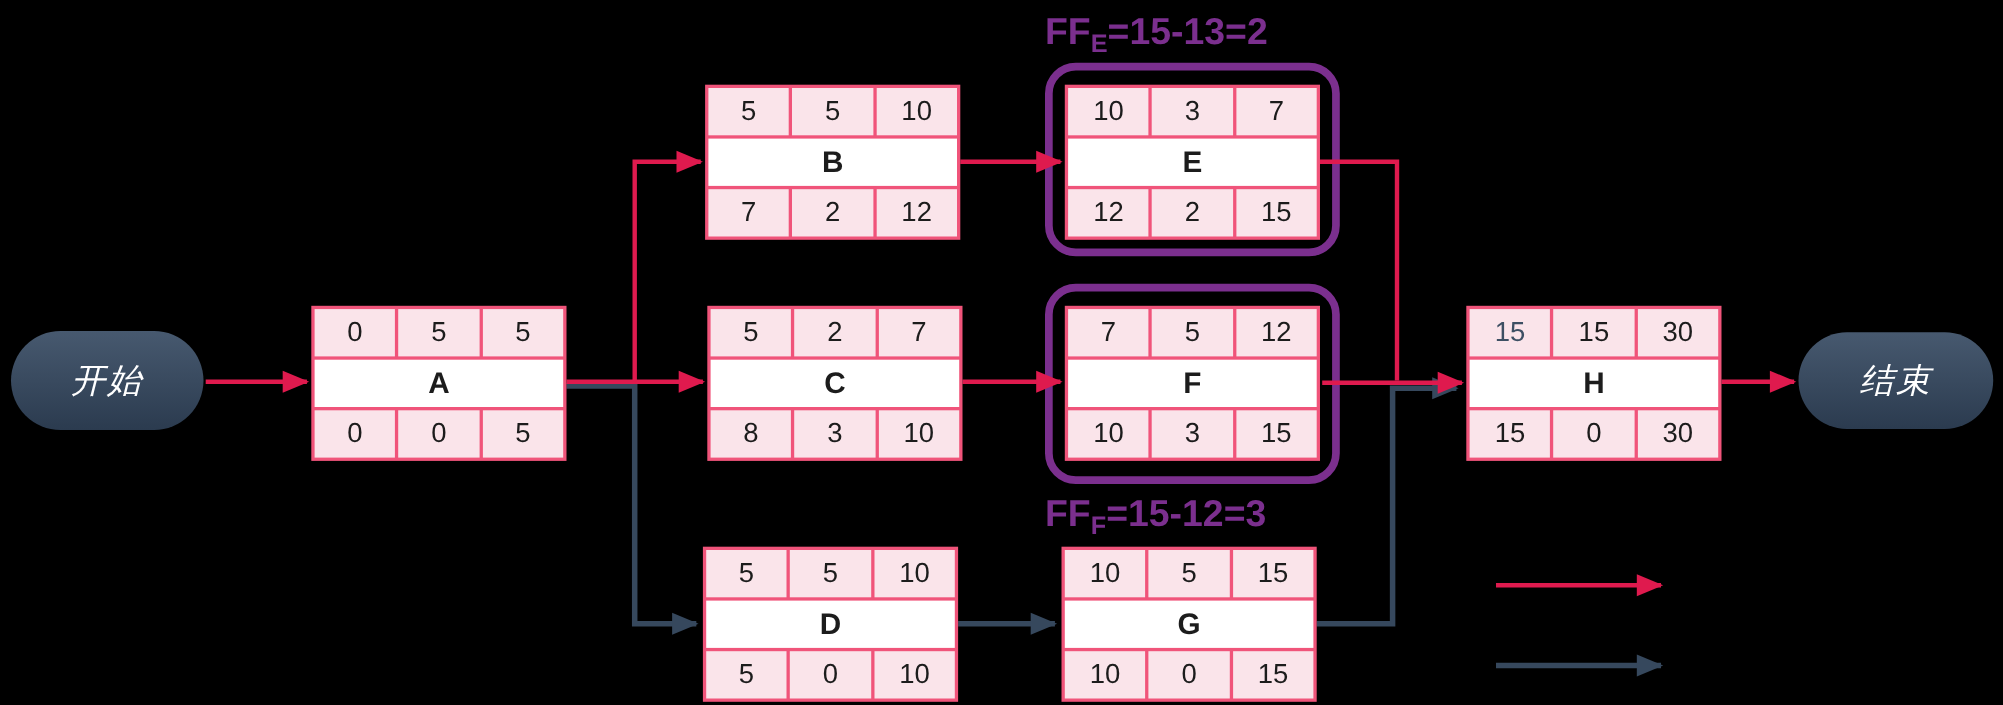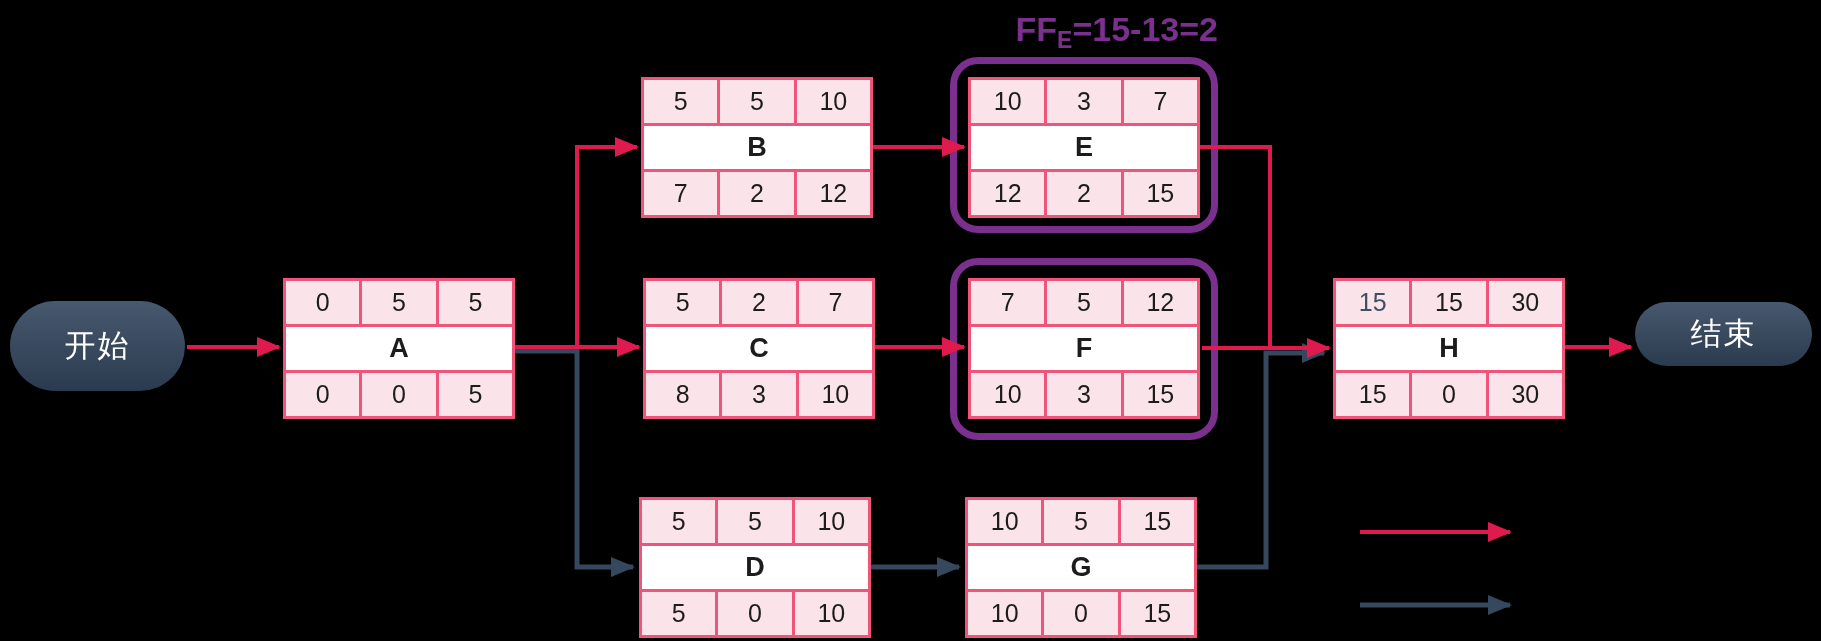--- a/index.html
+++ b/index.html
@@ -12,32 +12,32 @@
     --pill-top:#47596f;
     --pill-bottom:#2b3b4f;
   }
   *{margin:0;padding:0;box-sizing:border-box;}
   html,body{background:#000;}
   body{font-family:"Liberation Sans","DejaVu Sans",sans-serif;}
   .canvas{position:relative;width:1821px;height:641px;background:#000;overflow:hidden;}
 
   .pill{position:absolute;border-radius:46px;
     background:linear-gradient(180deg,var(--pill-top),var(--pill-bottom));
-    color:#fff;font-size:31px;display:flex;align-items:center;justify-content:center;letter-spacing:2px;}
+    color:#fff;font-size:31px;display:flex;align-items:center;justify-content:center;letter-spacing:2px;font-style:italic;}
 
   .highlight{position:absolute;border:7px solid var(--highlight);border-radius:28px;background:transparent;}
 
   .node{position:absolute;width:232px;display:grid;grid-template-columns:repeat(3,1fr);
     grid-template-rows:43px 43px 43px;gap:3px;background:var(--node-border);padding:3px;}
   .cell{background:var(--cell-fill);display:flex;align-items:center;justify-content:center;
     font-size:25px;color:#1c1c1c;}
   .name-cell{grid-column:1/4;background:#fff;font-weight:bold;font-size:27px;}
   .navy-num{color:var(--h-es-text);}
 
-  .ff-label{position:absolute;width:268px;text-align:right;color:var(--highlight);
+  .ff-label{position:absolute;width:268px;text-align:left;color:var(--highlight);
     font-weight:bold;font-size:34px;white-space:nowrap;}
   .ff-label sub{font-size:23px;font-weight:bold;vertical-align:-7px;}
 
   svg.connectors{position:absolute;left:0;top:0;}
   .lnr{stroke:var(--critical);stroke-width:4;fill:none;}
   .lnn{stroke:var(--noncritical);stroke-width:5;fill:none;}
   .mk-red{fill:var(--critical);}
   .mk-navy{fill:var(--noncritical);}
 </style>
 </head>
@@ -71,21 +71,21 @@
     <path class="lnr" d="M1202 348 H1329" marker-end="url(#mRed)"></path>
     <path class="lnr" d="M1565 347 H1631" marker-end="url(#mRed)"></path>
 
     <path class="lnr" d="M1360 532 H1510" marker-end="url(#mRed)"></path>
     <path class="lnn" d="M1360 605 H1510" marker-end="url(#mNavy)"></path>
   </svg>
 
   <div class="pill" style="left:10px;top:301px;width:175px;height:90px">
     <span>开始</span>
   </div>
-  <div class="pill" style="left:1635px;top:302px;width:177px;height:64px">
+  <div class="pill" style="left:1635px;top:302px;width:177px;height:88px">
     <span>结束</span>
   </div>
 
   <div class="node" style="left:283px;top:278px">
     <div class="cell">0</div>
     <div class="cell">5</div>
     <div class="cell">5</div>
     <div class="cell name-cell">A</div>
     <div class="cell">0</div>
     <div class="cell">0</div>
@@ -158,14 +158,17 @@
     <div class="cell">30</div>
     <div class="cell name-cell">H</div>
     <div class="cell">15</div>
     <div class="cell">0</div>
     <div class="cell">30</div>
   </div>
 
   <div class="ff-label" style="left:950px;top:10px">
     <span>FF</span><sub>E</sub><span>=15-13=2</span>
   </div>
+  <div class="ff-label" style="left:950px;top:448px">
+    <span>FF</span><sub>F</sub><span>=15-12=3</span>
+  </div>
 
 </div>
 
 </body></html>

